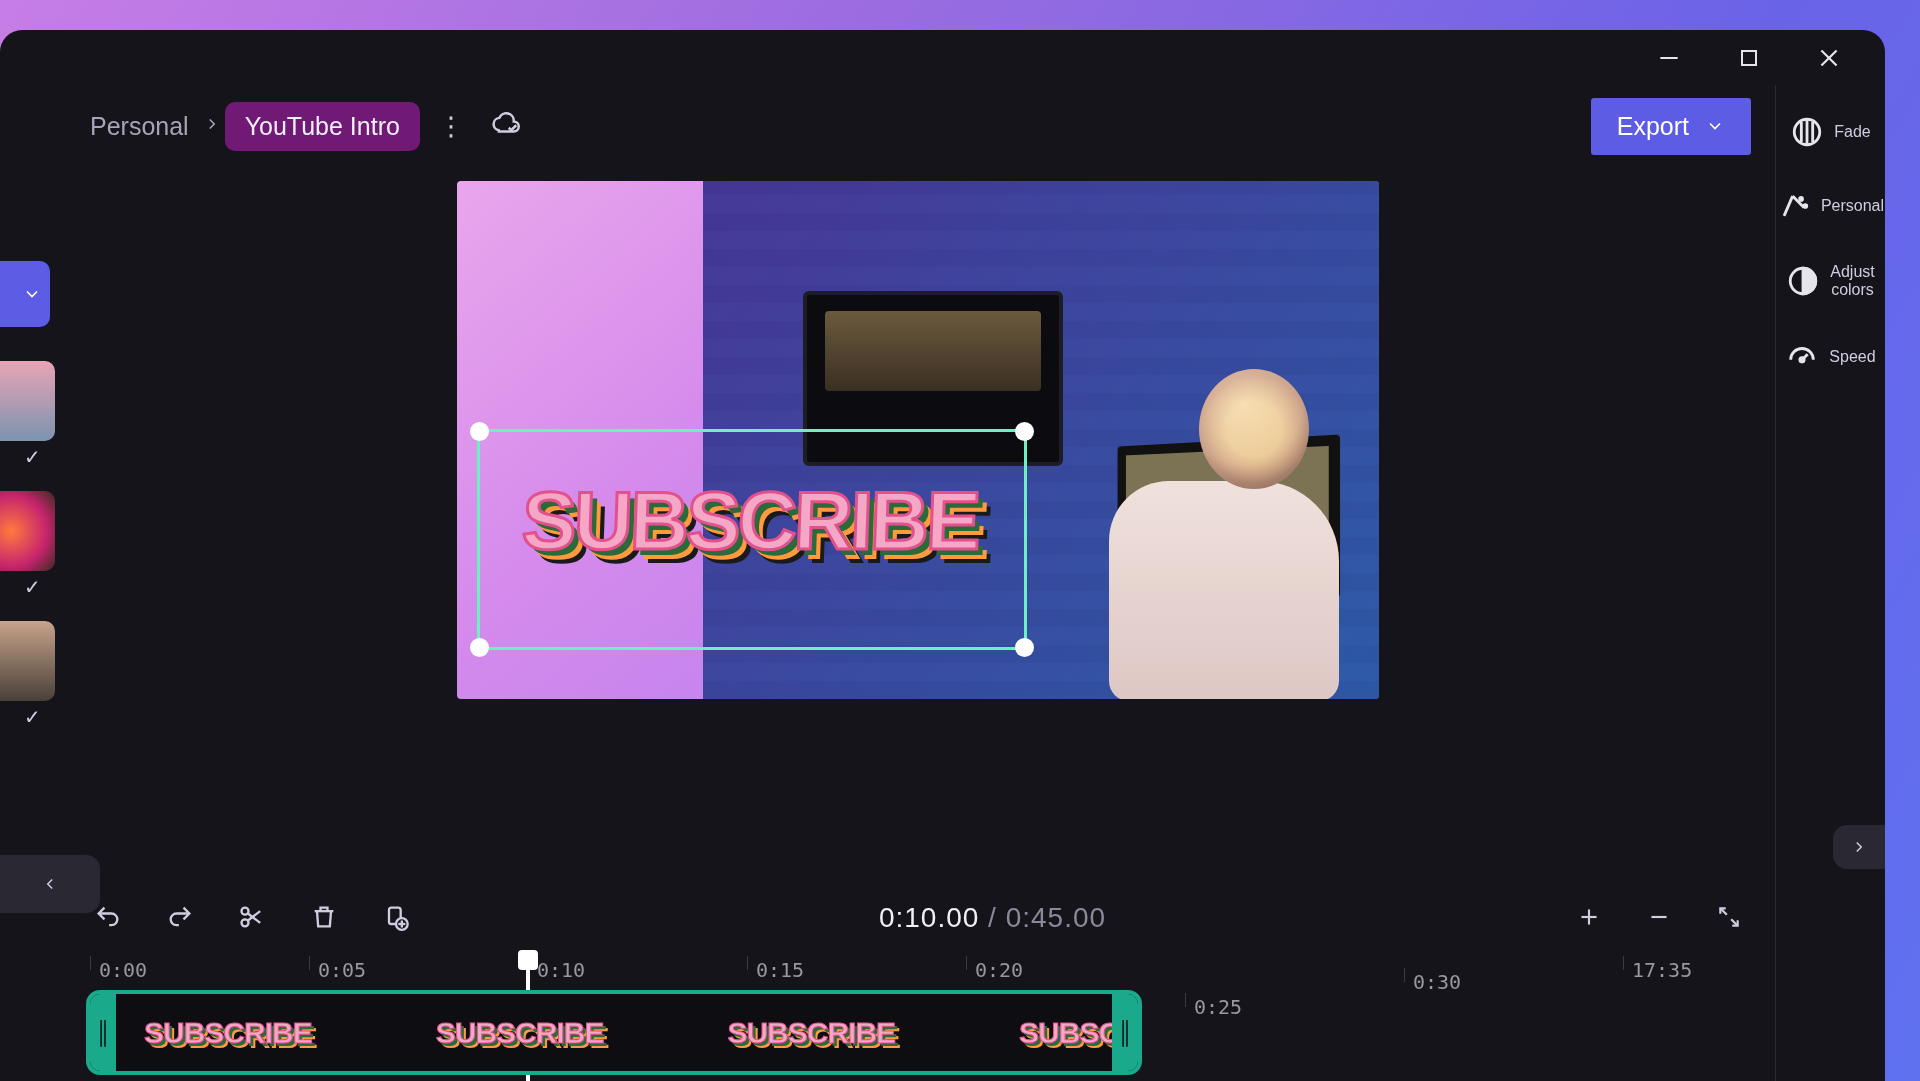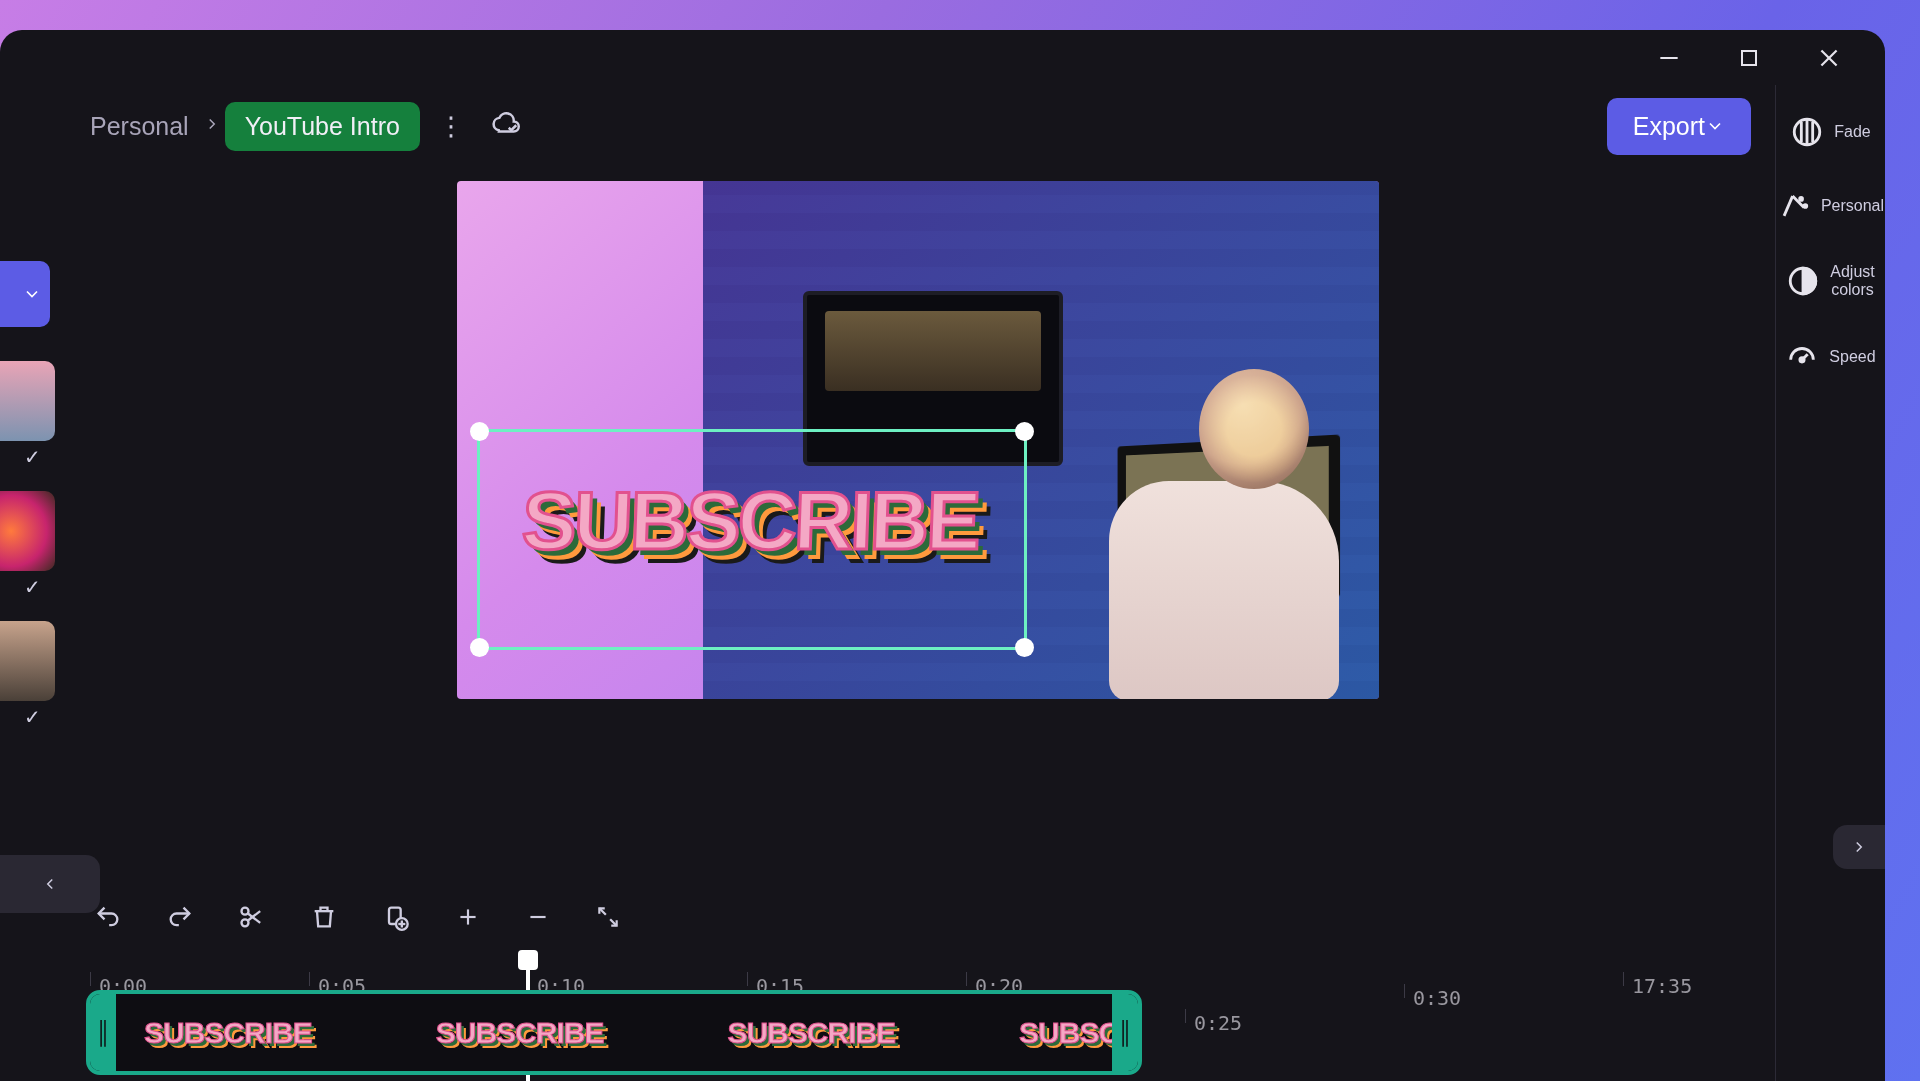--- a/index.html
+++ b/index.html
@@ -41,26 +41,26 @@
   display:flex;align-items:center;justify-content:center;color:#cfcde0;font-size:22px;
 }
 
 .center{flex:1;display:flex;flex-direction:column;position:relative;}
 
 .hdr{
   display:flex;align-items:center;height:82px;padding:0 24px 0 20px;
 }
 .crumb{color:#a8a4b8;font-size:25px;padding:6px 10px;}
 .chev{color:#a8a4b8;margin:0 4px;}
-.projname{background:#15803d;color:#f1eff7;font-size:25px;padding:10px 20px;border-radius:10px;}
+.projname{background:#701a75;color:#f1eff7;font-size:25px;padding:10px 20px;border-radius:10px;}
 .dots{color:#cfcde0;font-size:26px;margin-left:18px;letter-spacing:2px;}
 .cloud{margin-left:24px;color:#cfcde0;}
 .spacer{flex:1;}
 .export{
-  background:#5c5ce5;color:#fff;border-radius:10px;padding:14px 26px;font-size:25px;display:flex;align-items:center;
+  background:#5c5ce5;color:#fff;border-radius:3px;padding:14px 26px;font-size:25px;display:flex;align-items:center;gap:16px;
 }
 
 .rtools{
   width:110px;border-left:1px solid #2c2a36;display:flex;flex-direction:column;align-items:center;padding-top:30px;gap:40px;
   position:relative;
 }
 .rtool{display:flex;flex-direction:row;align-items:center;gap:10px;color:#cfcde0;}
 .rtool .lbl{font-size:16px;text-align:center;line-height:1.15;}
 .rtool svg{stroke:#e6e4ec;}
 .rtools .panel-collapse{position:absolute;top:740px;right:0;width:52px;height:44px;background:#2a2833;border-radius:14px 0 0 14px;display:flex;align-items:center;justify-content:center;color:#cfcde0;}
@@ -111,21 +111,21 @@
 .tl-controls{
   display:flex;align-items:center;height:70px;padding-left:20px;gap:16px;
 }
 .tl-btn{width:56px;height:56px;border-radius:12px;display:flex;align-items:center;justify-content:center;color:#cfcde0;}
 .tl-btn svg{stroke:#cfcde0;}
 .tl-time{flex:1;text-align:center;font-family:monospace;font-size:28px;color:#f1eff7; letter-spacing:1px;}
 .tl-time .dim{color:#8b889c;}
 .tl-right{display:flex;gap:14px;padding-right:18px;}
 
 .ruler{height:34px;position:relative;margin-top:4px;}
-.ruler .tick{position:absolute;top:16px;font-family:monospace;font-size:20px;color:#99979f;border-left:1px solid #3c3a46;height:14px;padding-left:8px;padding-top:2px;}
+.ruler .tick{position:absolute;top:0;font-family:monospace;font-size:20px;color:#99979f;border-left:1px solid #3c3a46;height:14px;padding-left:8px;padding-top:2px;}
 
 .playhead{position:absolute;top:0;bottom:-140px;width:4px;background:#fff;left:0;}
 .playhead::before{content:"";position:absolute;top:-6px;left:-8px;width:20px;height:20px;background:#fff;border-radius:4px;}
 
 .cliprow{position:relative;height:100px;margin:0 20px;}
 .clip{
   position:absolute;left:6px;top:0;width:1056px;height:85px;border:4px solid #1aa98a;border-radius:14px;overflow:hidden;display:flex;
   background:#0e0d12;
 }
 .clip .grip{width:26px;display:flex;align-items:center;justify-content:center;color:#0e0d12;background:#1aa98a;font-size:22px;}
@@ -262,20 +262,23 @@
               </svg>
             </div>
           <div class="tl-btn">
               <svg width="28" height="28" viewBox="0 0 24 24">
                 <rect x="6" y="4" width="10" height="14" rx="2"></rect>
                 <circle cx="17" cy="18" r="5" fill="#15141a"></circle>
                 <line x1="17" y1="15" x2="17" y2="21"></line>
                 <line x1="14" y1="18" x2="20" y2="18"></line>
               </svg>
             </div>
+          <div class="tl-time">
+            <span>0:10.00</span><span class="dim"> / </span><span class="dim">0:45.00</span>
+          </div>
           <div class="tl-right">
             <div class="tl-btn">
                 <svg width="26" height="26" viewBox="0 0 24 24">
                   <line x1="12" y1="5" x2="12" y2="19"></line>
                   <line x1="5" y1="12" x2="19" y2="12"></line>
                 </svg>
               </div>
             <div class="tl-btn">
                 <svg width="26" height="26" viewBox="0 0 24 24">
                   <line x1="5" y1="12" x2="19" y2="12"></line>

